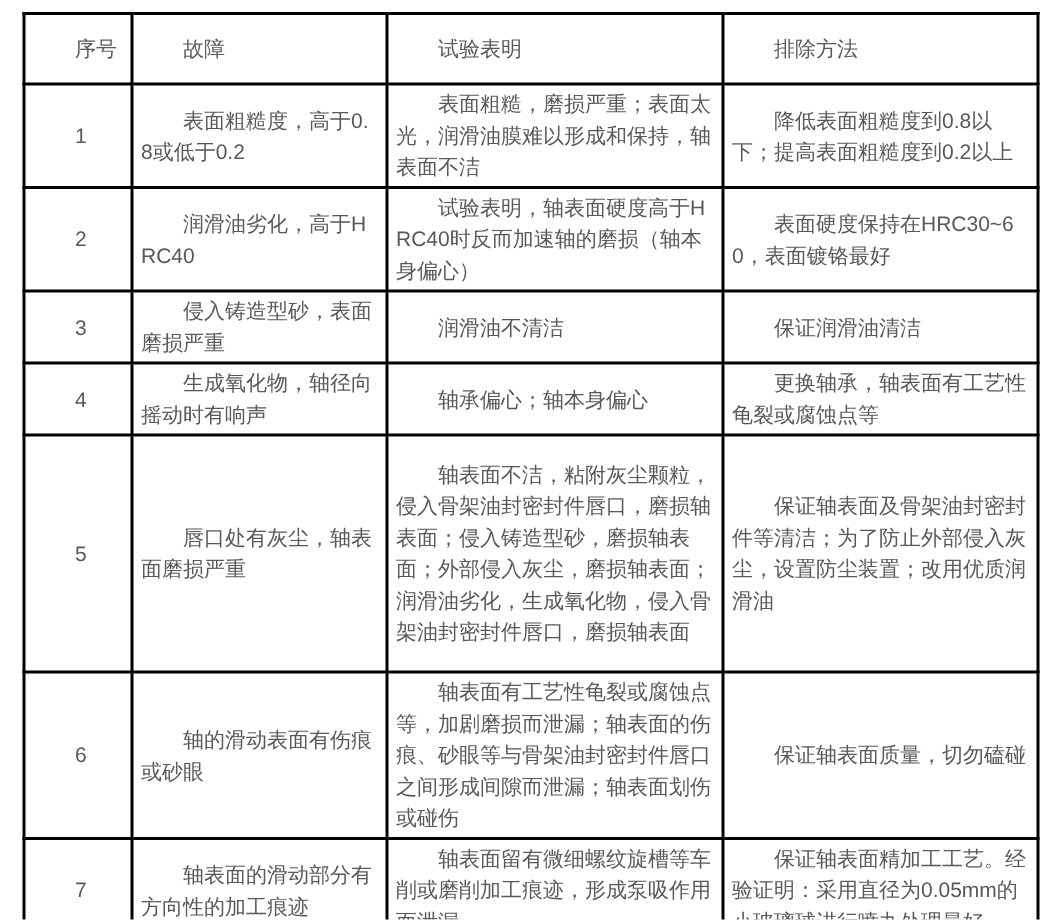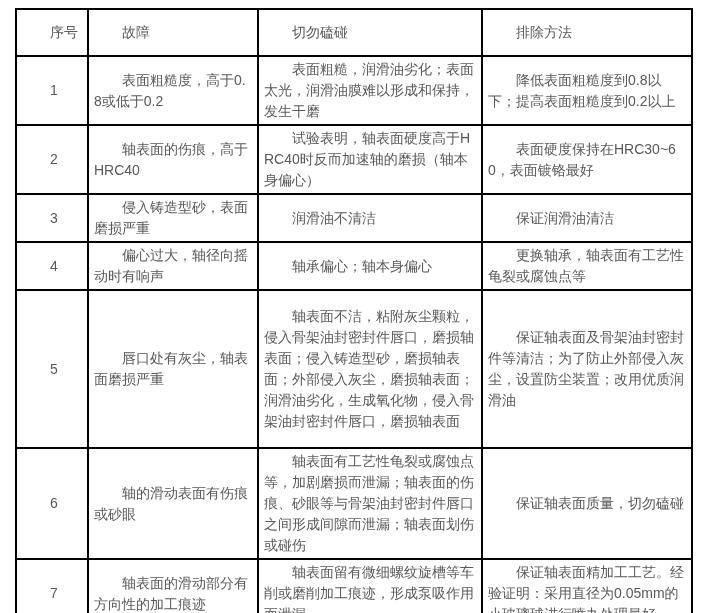--- a/index.html
+++ b/index.html
@@ -61,44 +61,44 @@
     <colgroup>
       <col class="c-seq">
         <col class="c-fault">
         <col class="c-cause">
         <col class="c-remedy">
     </colgroup>
     <tbody>
       <tr class="r-head">
         <th>序号</th>
         <th>故障</th>
-        <th>切勿磕碰</th>
+        <th>试验表明</th>
         <th>排除方法</th>
       </tr>
       <tr class="r-1">
         <td>1</td>
         <td>表面粗糙度，高于0.8或低于0.2</td>
-        <td>表面粗糙，润滑油劣化；表面太光，润滑油膜难以形成和保持，发生干磨</td>
+        <td>表面粗糙，磨损严重；表面太光，润滑油膜难以形成和保持，轴表面不洁</td>
         <td>降低表面粗糙度到0.8以下；提高表面粗糙度到0.2以上</td>
       </tr>
       <tr class="r-2">
         <td>2</td>
-        <td>轴表面的伤痕，高于HRC40</td>
+        <td>润滑油劣化，高于HRC40</td>
         <td>试验表明，轴表面硬度高于HRC40时反而加速轴的磨损（轴本身偏心）</td>
         <td>表面硬度保持在HRC30~60，表面镀铬最好</td>
       </tr>
       <tr class="r-3">
         <td>3</td>
         <td>侵入铸造型砂，表面磨损严重</td>
         <td>润滑油不清洁</td>
         <td>保证润滑油清洁</td>
       </tr>
       <tr class="r-4">
         <td>4</td>
-        <td>偏心过大，轴径向摇动时有响声</td>
+        <td>生成氧化物，轴径向摇动时有响声</td>
         <td>轴承偏心；轴本身偏心</td>
         <td>更换轴承，轴表面有工艺性龟裂或腐蚀点等</td>
       </tr>
       <tr class="r-5">
         <td>5</td>
         <td>唇口处有灰尘，轴表面磨损严重</td>
         <td>轴表面不洁，粘附灰尘颗粒，侵入骨架油封密封件唇口，磨损轴表面；侵入铸造型砂，磨损轴表面；外部侵入灰尘，磨损轴表面；润滑油劣化，生成氧化物，侵入骨架油封密封件唇口，磨损轴表面</td>
         <td>保证轴表面及骨架油封密封件等清洁；为了防止外部侵入灰尘，设置防尘装置；改用优质润滑油</td>
       </tr>
       <tr class="r-6">

